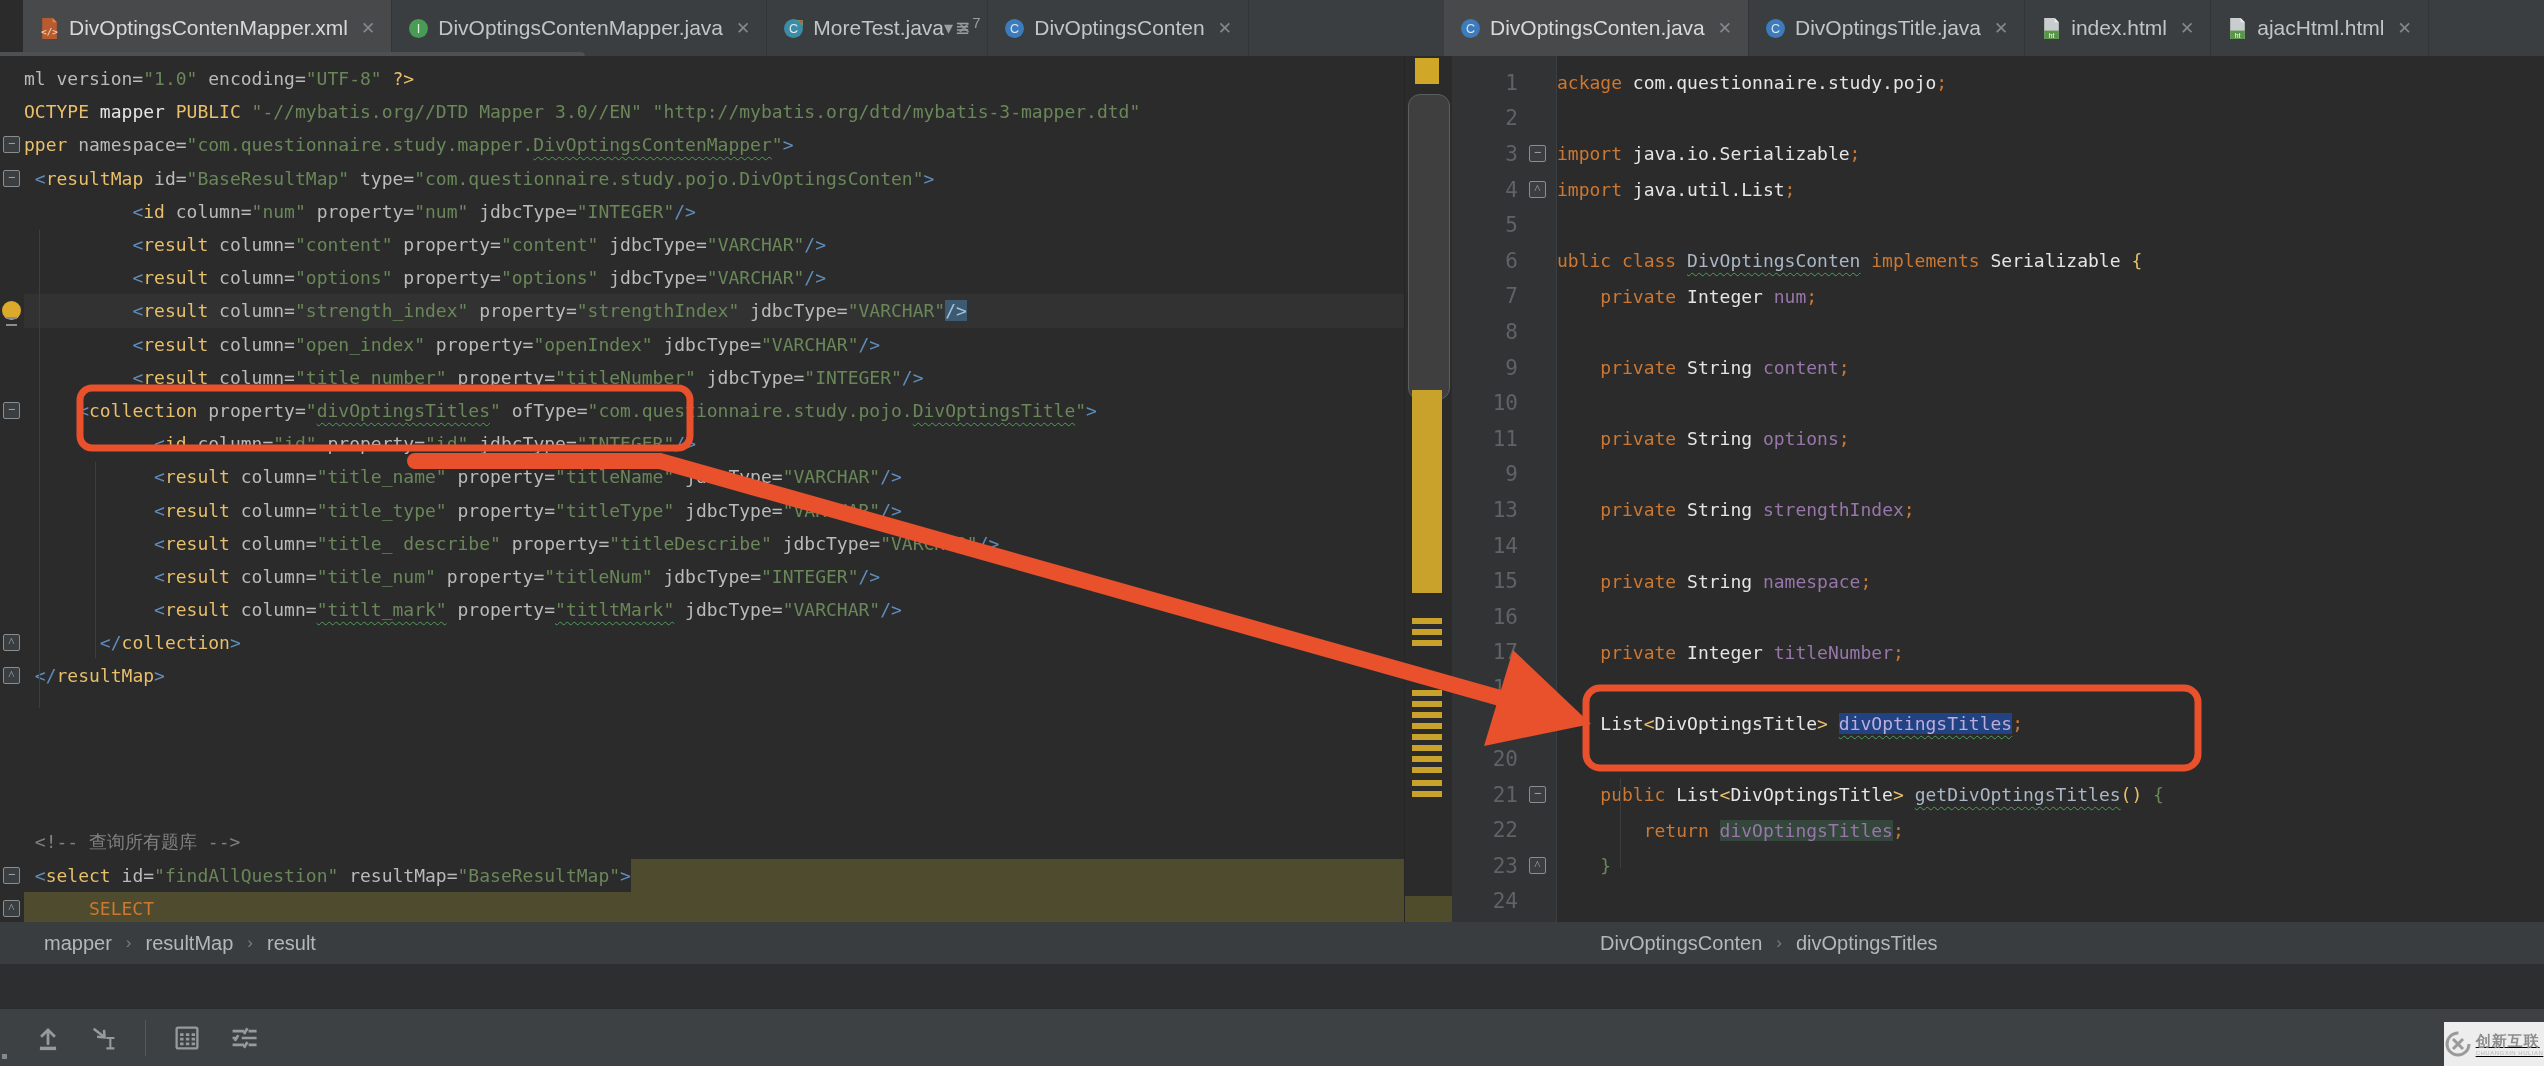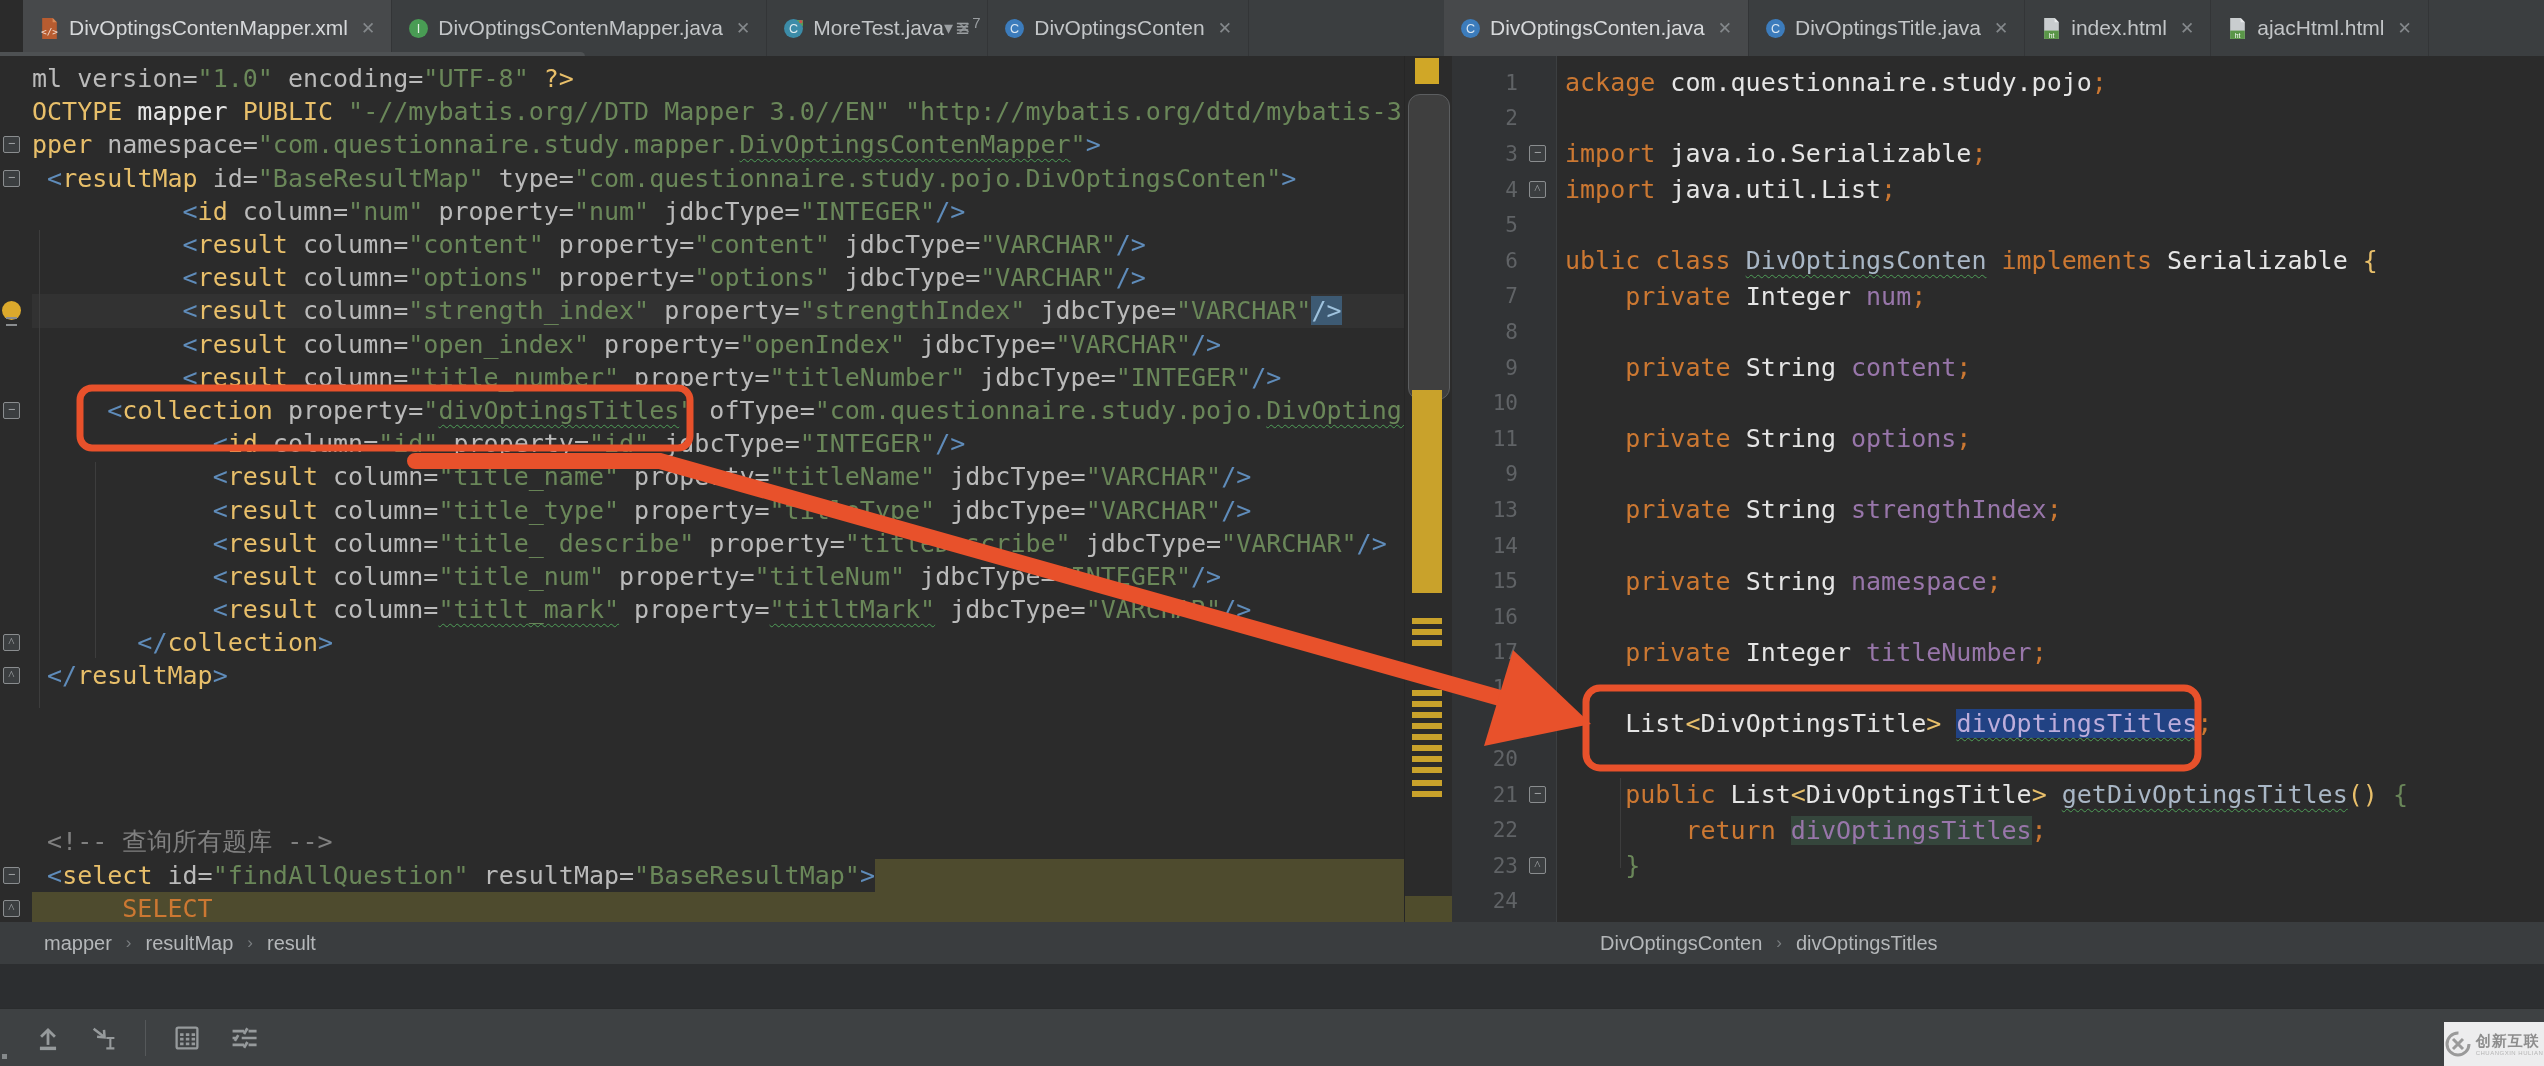--- a/index.html
+++ b/index.html
@@ -24,21 +24,21 @@
   
   .editor-left{position:absolute;left:0;top:56px;width:1404px;height:866px;overflow:hidden;
                display:flex;background:#2b2b2b;}
   .pane-right{position:absolute;left:1452px;top:56px;width:1092px;height:866px;overflow:hidden;
               display:flex;background:#2b2b2b;}
   .gutterL{width:24px;flex:none;padding-top:6px;}
   .gutterR{width:104px;flex:none;background:#313335;border-right:1px solid #3c3f41;padding-top:9px;}
   .codeL{flex:1;padding-top:6px;overflow:hidden;}
   .codeR{flex:1;padding-top:9px;overflow:hidden;}
   .code-line{height:33.2px;display:flex;align-items:center;white-space:pre;
-             font-size:25px;color:#a9b7c6;margin-left:8px;}
+             font-size:18px;color:#a9b7c6;}
   .pane-right .code-line{height:35.6px;}
   .grow-row{height:33.2px;display:flex;align-items:center;justify-content:flex-start;}
   .gutterR .grow-row{height:35.6px;padding:0 10px 0 0;justify-content:space-between;}
   .lnum{display:block;width:58px;text-align:right;font-size:21px;color:#606366;padding-left:8px;}
   .lnum.hot{color:#a6a9ab;}
   .foldbox{width:15px;height:15px;border:1px solid #8a8d8f;border-radius:2px;color:#9fa2a4;
            font-size:12px;line-height:13px;text-align:center;background:#3b3e40;margin-left:3px;}
   .bulb{width:19px;height:19px;border-radius:50%;background:#dba92c;position:relative;margin-left:2px;}
   .bulb:after{content:"";position:absolute;left:4px;bottom:-6px;width:11px;height:5px;
               border-top:2px solid #8a8d8f;border-bottom:2px solid #8a8d8f;}
@@ -79,21 +79,21 @@
   .lowerstrip{position:absolute;left:0;top:964px;width:2544px;height:44px;background:#2c2e30;}
   .bottombar{position:absolute;left:0;top:1008px;width:2544px;height:58px;background:#3e4143;
              border-top:1px solid #2a2c2d;display:flex;align-items:center;}
   .bottombar .ic{margin-left:26px;display:flex;align-items:center;}
   .bottombar .vsep{width:1px;height:36px;background:#55585a;margin-left:26px;}
   .bottombar .dot{width:5px;height:5px;background:#85898b;margin-left:2px;align-self:flex-end;margin-bottom:8px;}
   
   .watermark{position:absolute;left:2444px;top:1022px;width:100px;height:44px;background:#ededee;
              display:flex;align-items:center;justify-content:center;gap:5px;
              font-family:"Liberation Sans", sans-serif;}
-  .watermark .wm-text{display:flex;flex-direction:column;line-height:1;}
+  .watermark .wm-text{display:flex;flex-direction:column;line-height:1;text-decoration:underline;}
   .watermark .wm-brand{font-size:15px;color:#8d8d8d;font-weight:bold;letter-spacing:1px;}
   .watermark .wm-sub{font-size:6px;color:#b5b5b5;letter-spacing:.5px;margin-top:2px;}
   
   .overlay{position:absolute;left:0;top:0;width:2544px;height:1066px;pointer-events:none;z-index:40;}
   .anno-text{position:absolute;left:1372px;top:570px;z-index:41;color:#e8512b;font-weight:bold;
              font-size:44px;letter-spacing:3px;font-family:"Liberation Sans", sans-serif;pointer-events:none;}
 </style>
 </head>
 <body>
 

